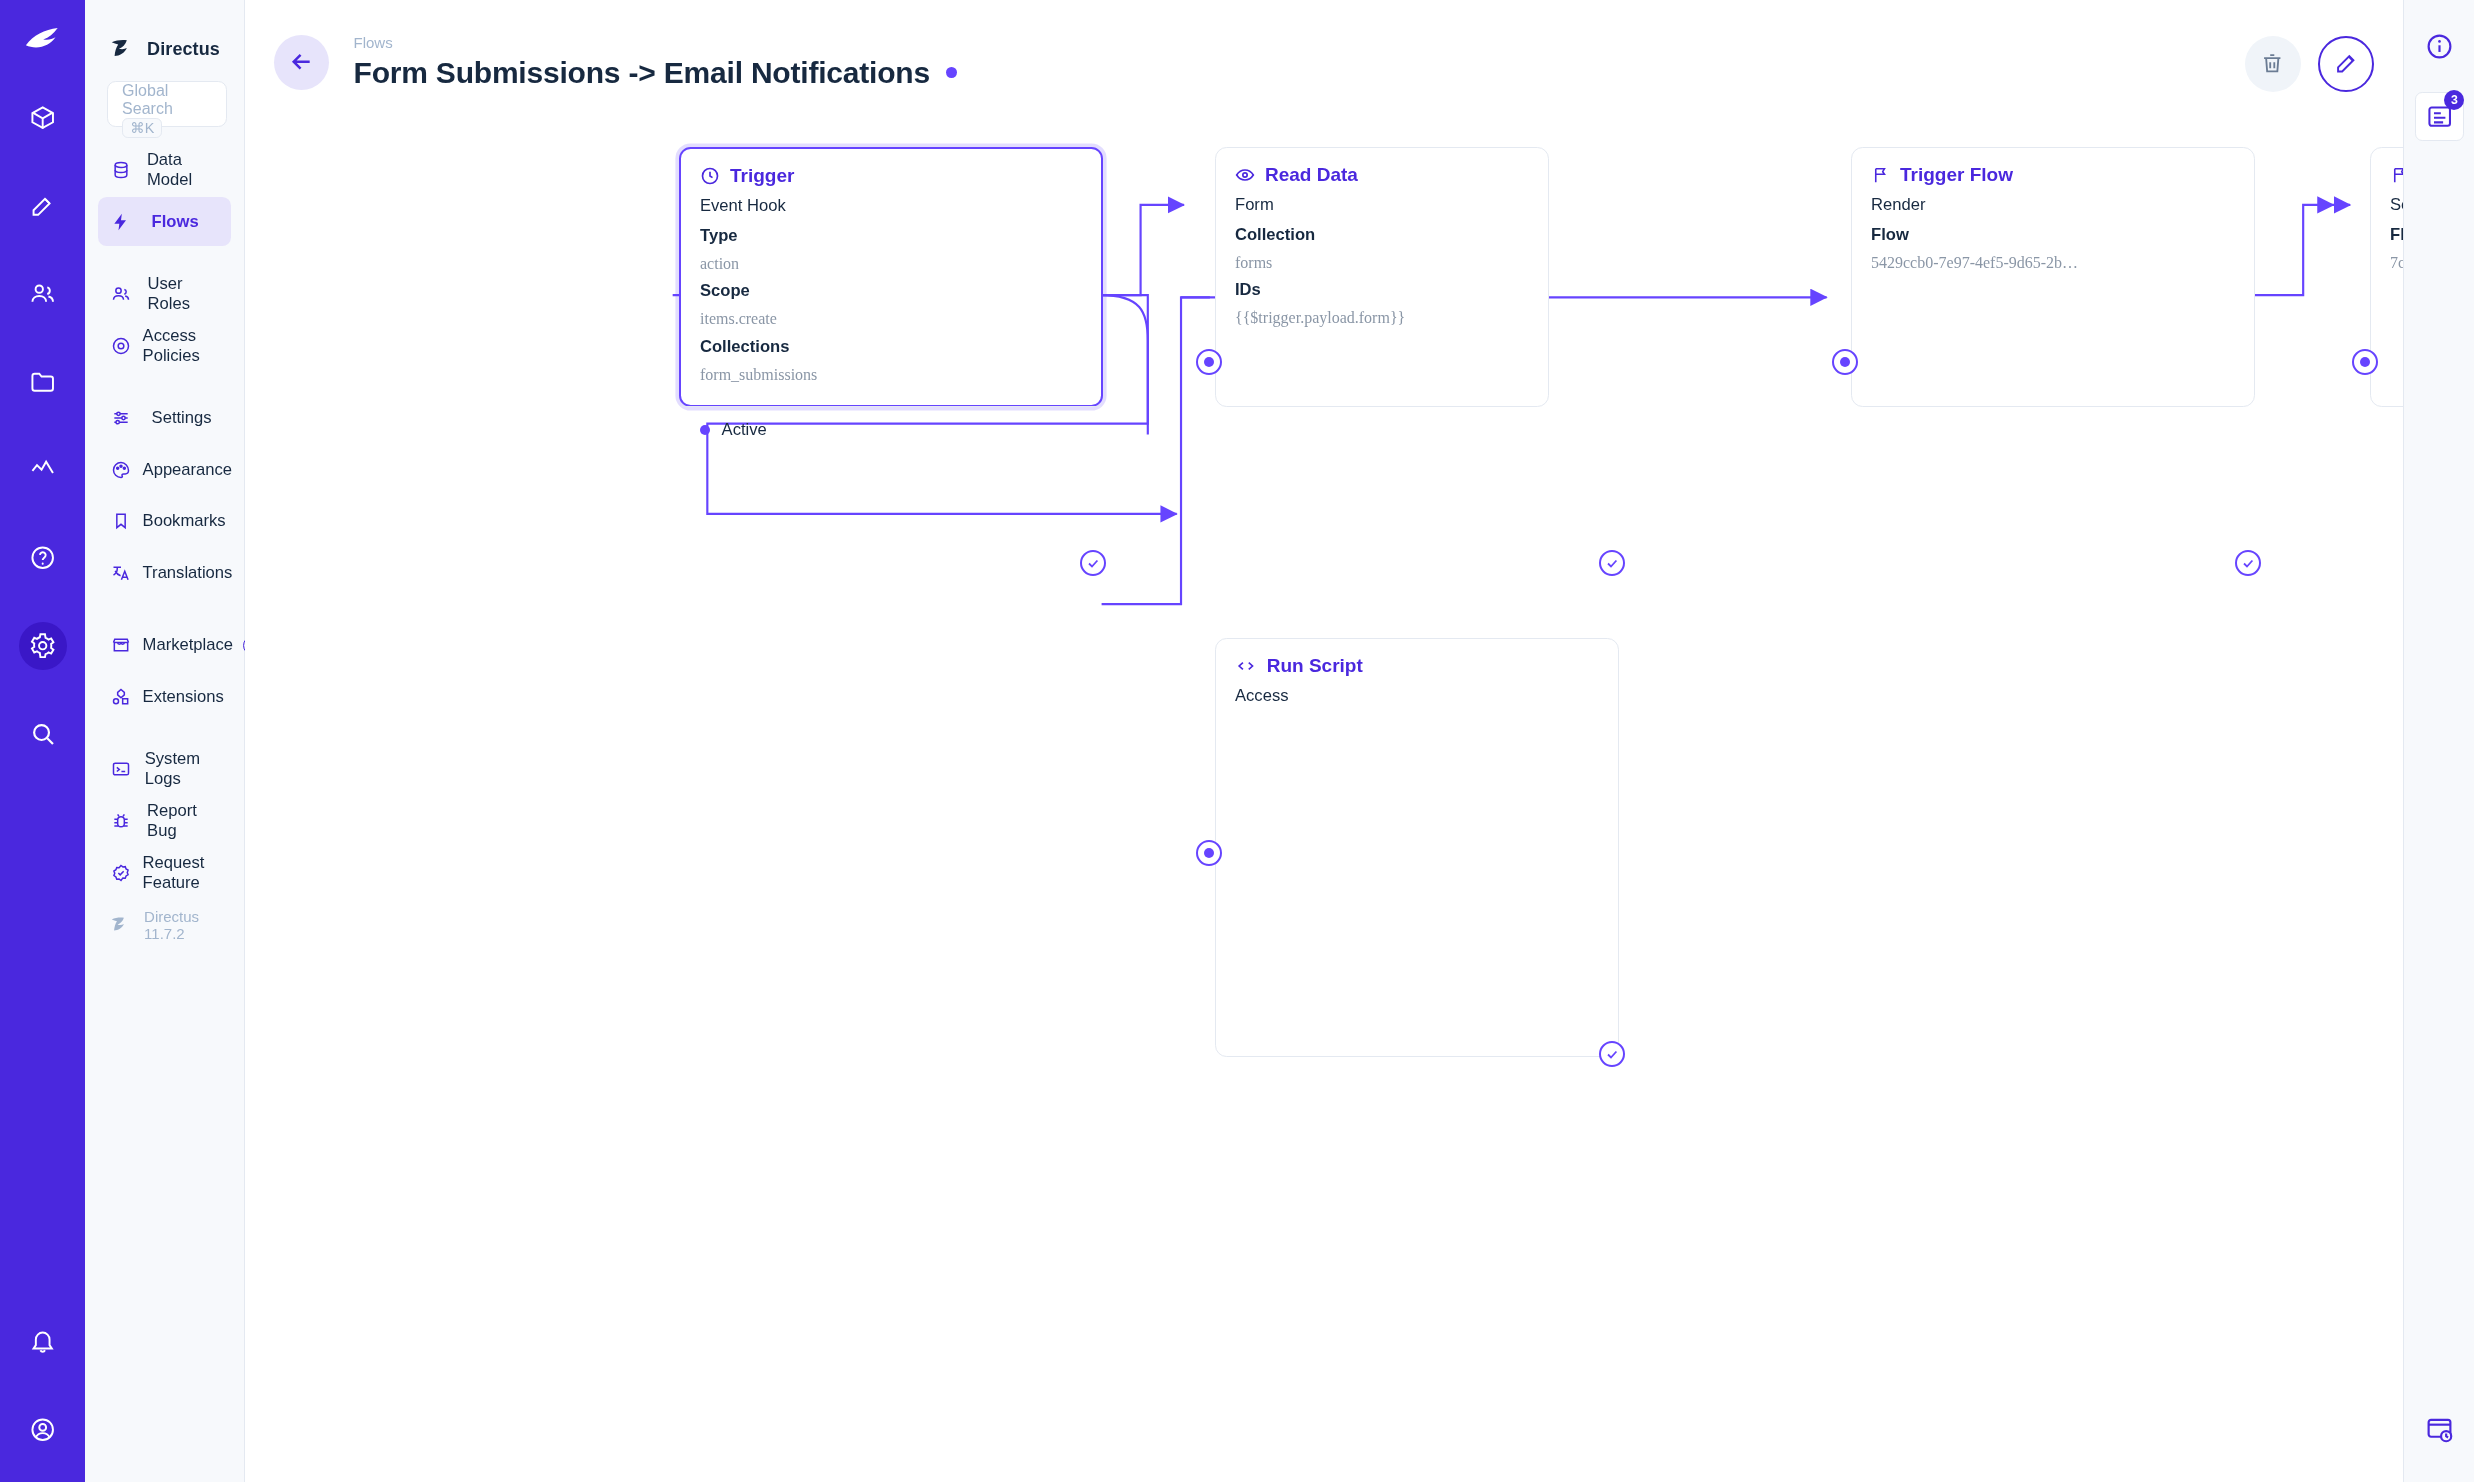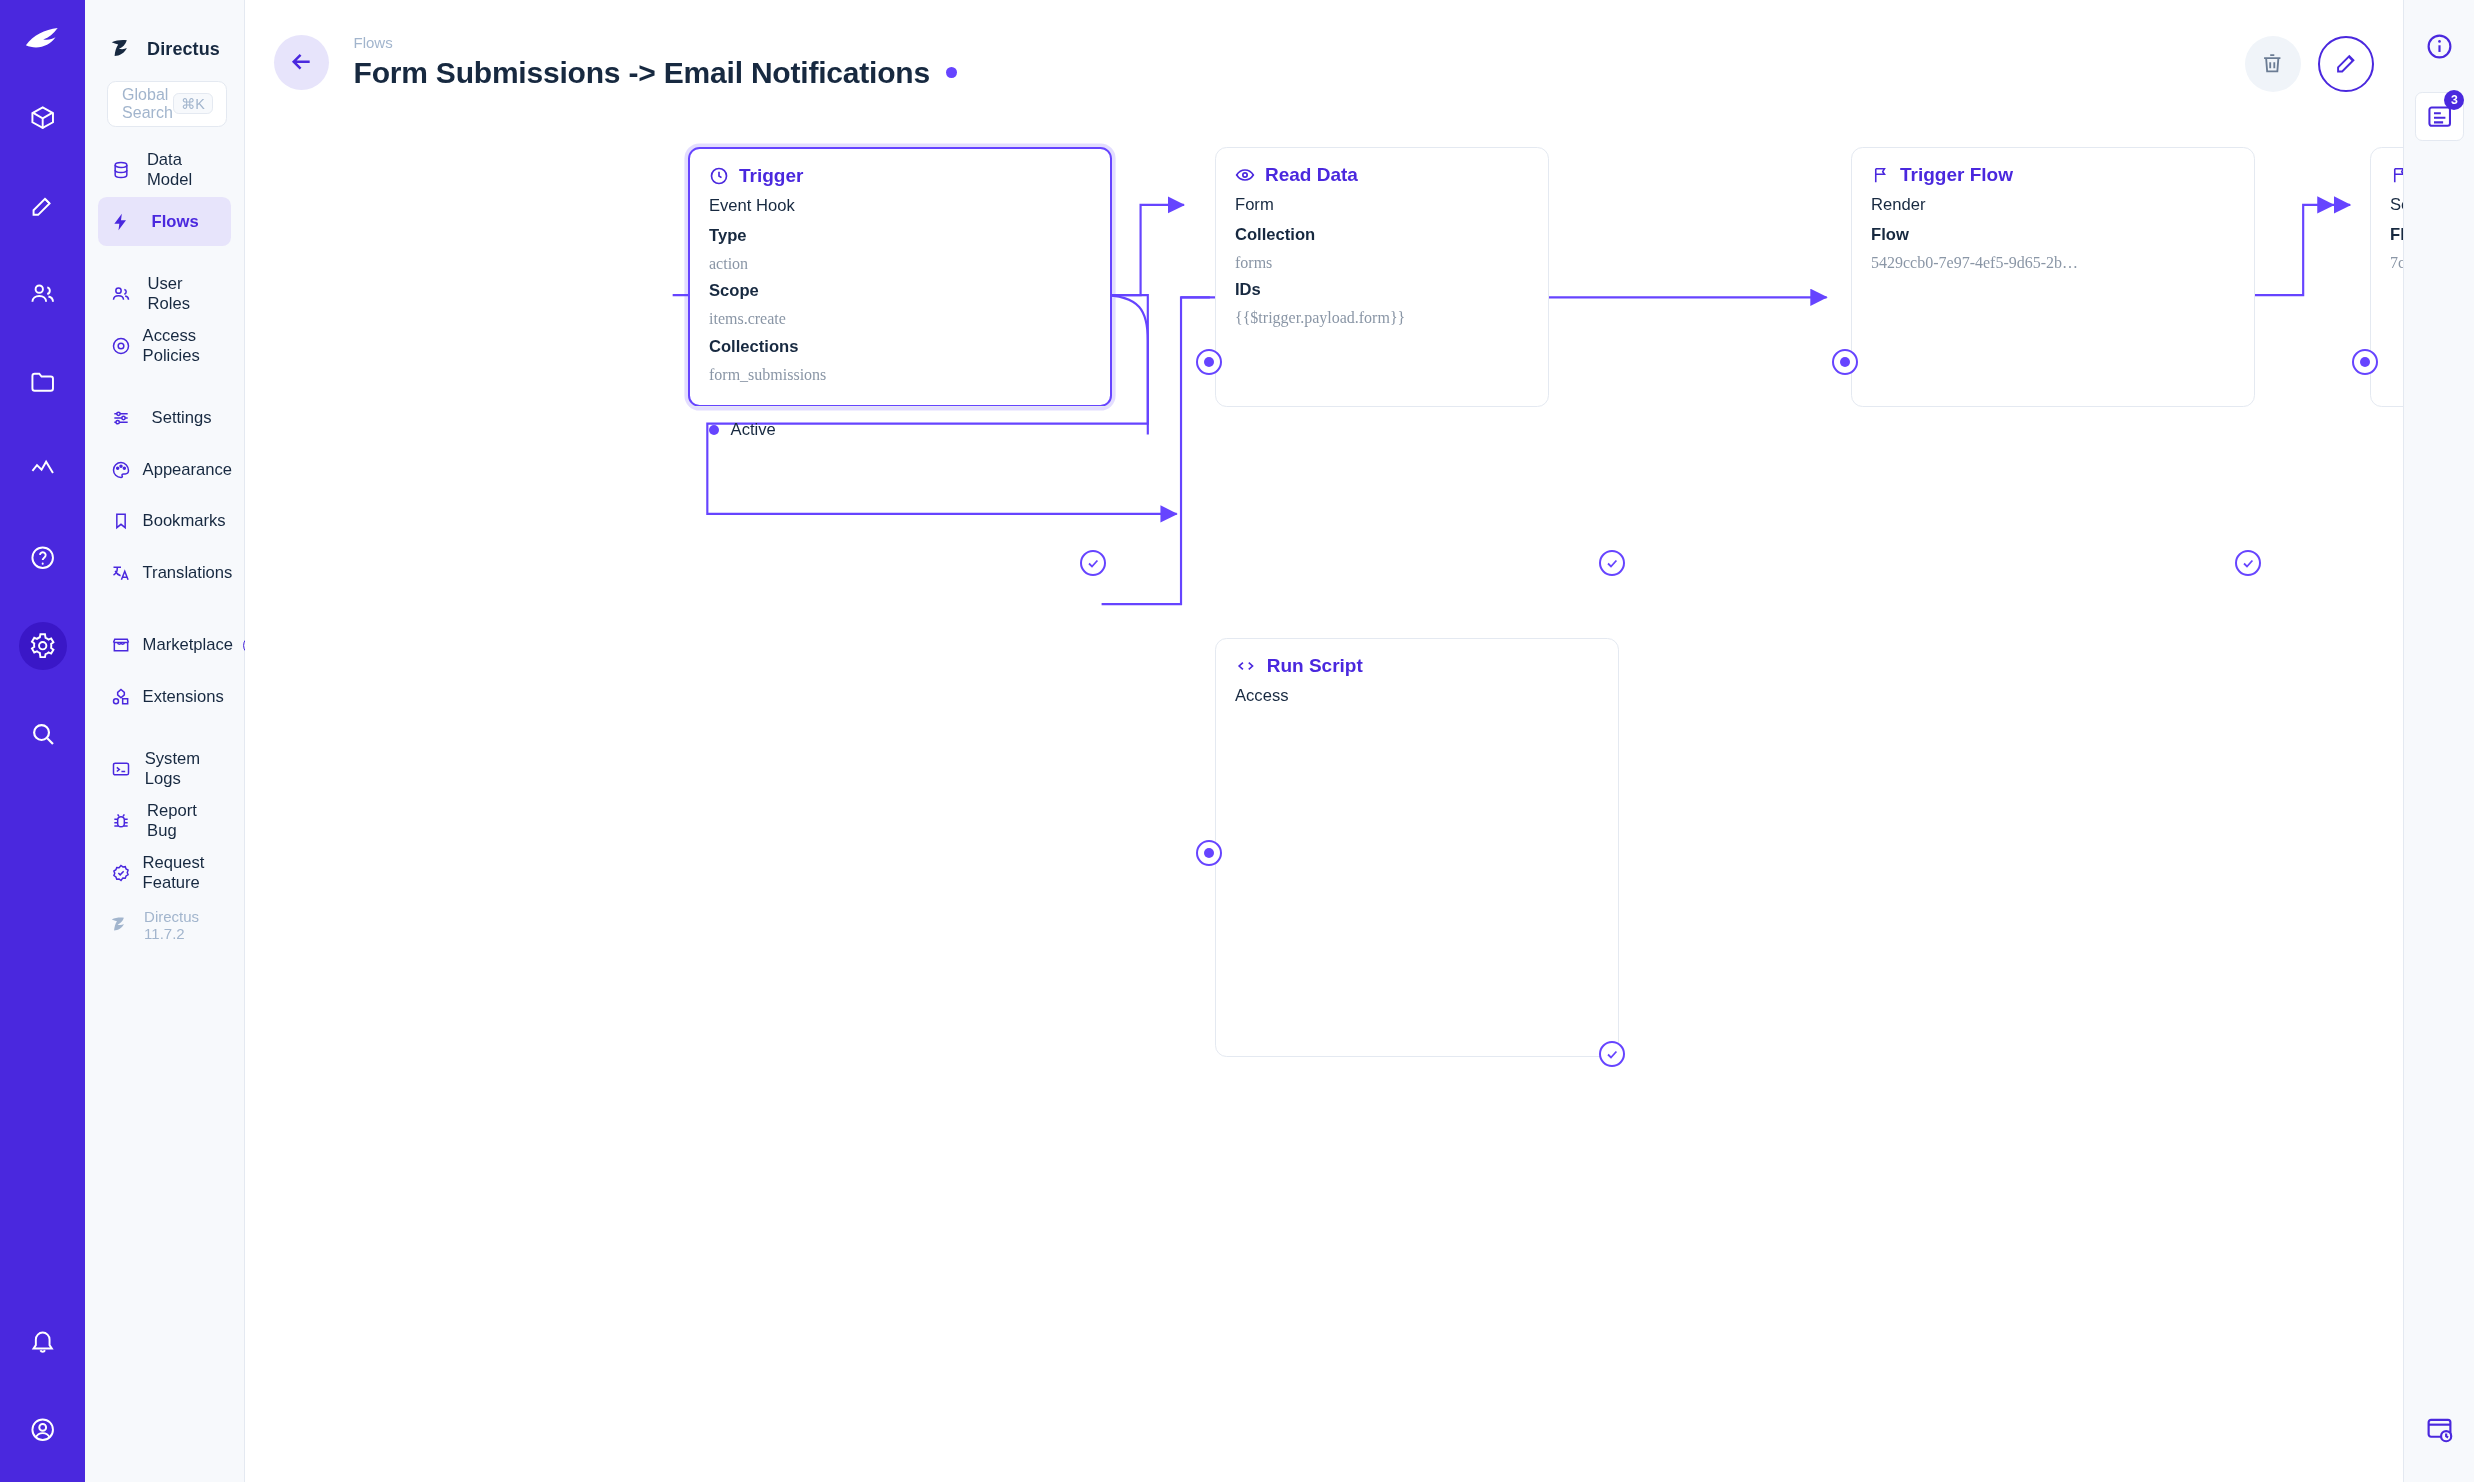--- a/index.html
+++ b/index.html
@@ -51,22 +51,23 @@
   .brand-name {
     font-size: 18px; font-weight: 600; color: #172940;
     letter-spacing: 0.1px;
   }
   .search-box {
     margin: 11.6px 17.3px 19px 21.7px;
     height: 46px;
     border: 1.4px solid #e4e9f1;
     border-radius: 8.7px;
     background: #ffffff;
-    display: flex; align-items: center;
+    display: flex; align-items: flex-start;
     padding: 0 14.4px;
+    flex-direction: column;
   }
   .search-placeholder { color: #a2b5cd; font-size: 16px; flex: 1; }
   .search-kbd {
     color: #a2b5cd; font-size: 14.4px;
     border: 1.4px solid #e4e9f1; border-radius: 5.8px;
     padding: 1.4px 7.2px; background: #f7f9fc;
   }
   .nav-group { padding: 0 13px; }
   .nav-item {
     display: flex; align-items: center;
@@ -520,21 +521,21 @@
           <path d="M 1183 237 h 60 v 0" stroke="none"></path>
           <path d="M 2740 237 h 60 v 0" stroke="none"></path>
           <path d="M 2742 237 H 2830 V 112" stroke="none"></path>
           <path d="M 2742 237 h 90 v -125 h 60" marker-end="url(#arw)" stroke="none"></path>
           <path d="M 2742 237 H 2850 V 112 H 2915" marker-end="url(#arw)"></path>
 
           <path d="M 1184 237 H 1250 V 412" stroke="none"></path>
         </g>
       </svg>
 
-      <div class="node selected" style="left:443px; top:23px; width:424px; height:260px;">
+      <div class="node selected" style="left:434px; top:23px; width:424px; height:260px;">
         <div class="node-head">
           <span class="nh-icon">
             <svg width="20" height="20" viewBox="0 0 24 24" fill="none" stroke="currentColor" stroke-width="2">
                 <circle cx="12" cy="12" r="9"></circle>
                 <path d="M12 7v5l3 2"></path>
               </svg>
           </span>
           <span>Trigger</span>
         </div>
         <div class="node-body">

